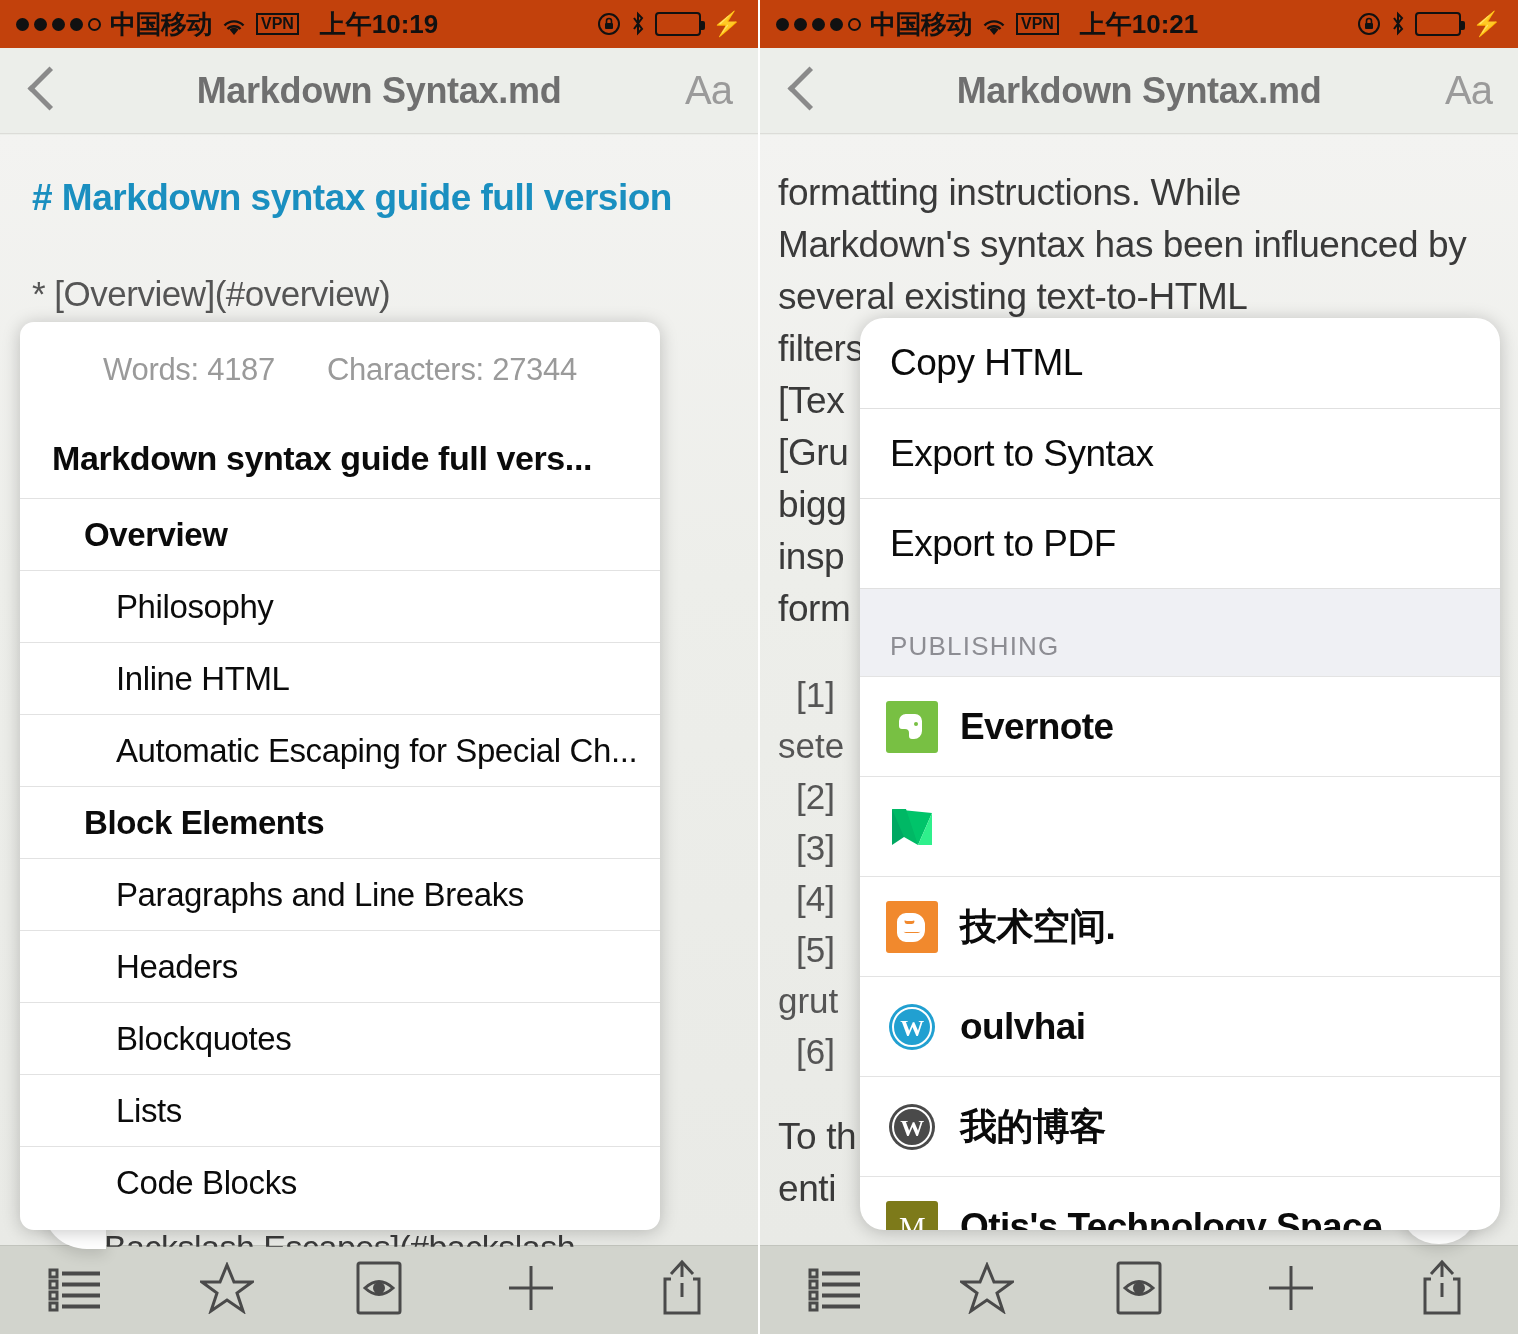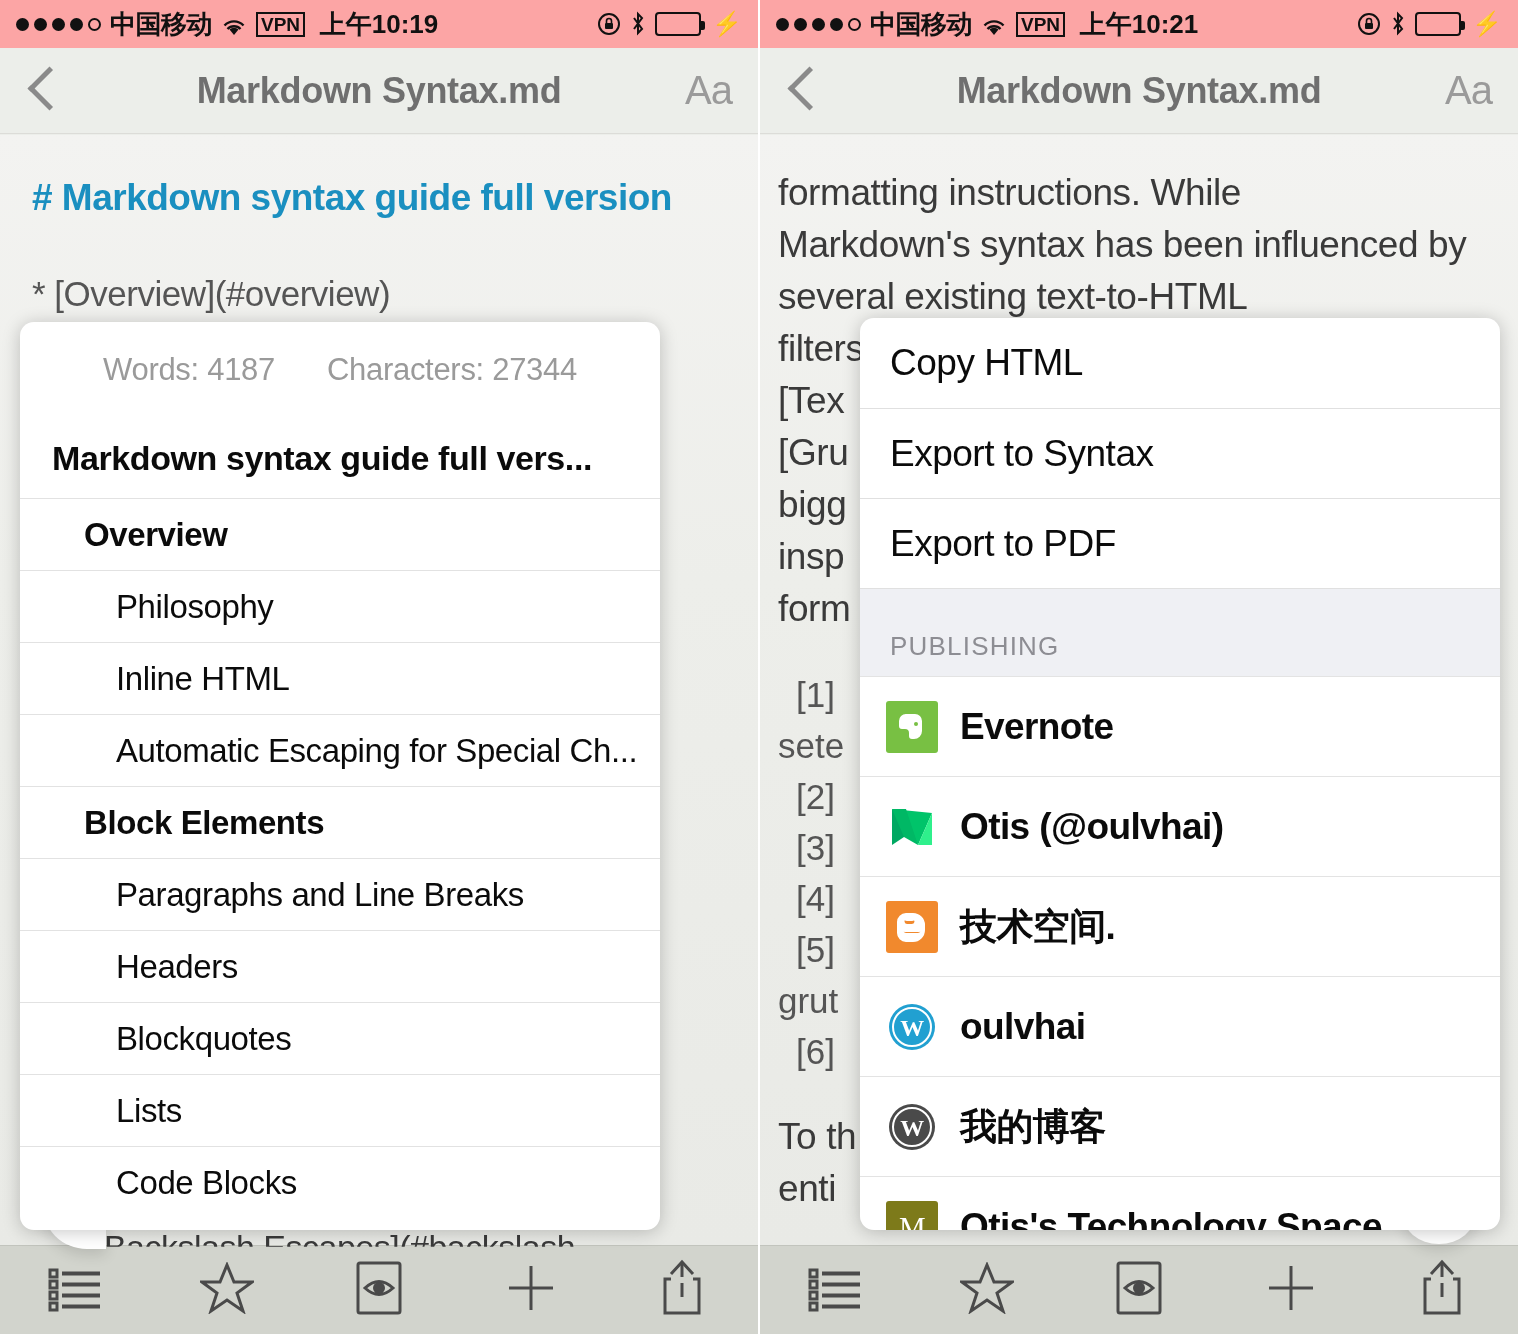--- a/index.html
+++ b/index.html
@@ -16,36 +16,36 @@
     width: 758px;
     height: 1334px;
     overflow: hidden;
     background: #eceeea;
   }
   .panel.left { border-right: 2px solid #ffffff; width: 760px; }
 
   
   .statusbar {
     height: 48px;
-    background: #fca5a5;
+    background: #c2410c;
     display: flex;
     align-items: center;
     padding: 0 16px;
     position: relative;
     font-size: 25px;
     color: #111;
   }
   .sb-left { display: flex; align-items: center; gap: 9px; }
   .dots { display: flex; align-items: center; gap: 5px; }
   .dot { width: 13px; height: 13px; border-radius: 50%; background: #111; }
   .dot.hollow { background: transparent; border: 2px solid #111; width: 13px; height: 13px; }
   .carrier { font-size: 26px; font-weight: 600; letter-spacing: -0.5px; }
   .wifi { width: 26px; height: 20px; position: relative; }
   .vpn {
-    border: 2px solid #111; font-size: 19px; font-weight: 700;
+    border: 2px solid #111; font-size: 16px; font-weight: 700;
     padding: 1px 3px; line-height: 1; letter-spacing: 0px;
   }
   .sb-time {
     position: absolute; left: 0; right: 0; text-align: center;
     font-size: 26px; font-weight: 600;
     pointer-events: none;
   }
   .sb-right {
     margin-left: auto; display: flex; align-items: center; gap: 9px;
   }
@@ -163,21 +163,21 @@
     border-radius: 0 0 0 70%;
     box-shadow: 0 6px 14px rgba(0,0,0,0.12);
   }
 
   
   .action-sheet {
     position: absolute;
     right: 18px; top: 318px;
     width: 640px; height: 912px;
     background: #ffffff;
-    border-radius: 14px;
+    border-radius: 24px;
     box-shadow: 0 2px 18px rgba(0,0,0,0.22);
     overflow: hidden;
     z-index: 20;
   }
   .as-item {
     height: 90px; display: flex; align-items: center;
     padding-left: 30px;
     font-size: 37px; color: #0b0b0b;
     letter-spacing: -0.5px;
     border-top: 1px solid #e0e0e0;
@@ -467,21 +467,20 @@
 
       <div class="pub-item">
         <span class="pub-icon">
           <svg width="48" height="44" viewBox="0 0 48 44">
               <polygon points="4,4 4,40 16,32 16,14" fill="#00a862"></polygon>
               <polygon points="4,4 16,14 30,40 44,8" fill="#00c46a"></polygon>
               <polygon points="30,40 44,8 44,40" fill="#2ff08c"></polygon>
               <polygon points="4,4 18,4 30,40 16,32" fill="#00b865"></polygon>
             </svg>
         </span>
-        <span>Otis (@oulvhai)</span>
       </div>
 
       <div class="pub-item">
         <span class="pub-icon ico-blogger">
           <svg width="34" height="34" viewBox="0 0 34 34">
               <path d="M12 5 h5 a3 3 0 0 1 0 6 h-5 a3 3 0 0 1 0 -6 z M10 16 h14 a3 3 0 0 1 0 6 h-14 a3 3 0 0 1 0 -6 z" fill="#ffffff"></path>
               <path d="M11 3 h7 a12 12 0 0 1 12 12 v5 a12 12 0 0 1 -12 12 h-7 a9 9 0 0 1 -9 -9 v-11 a9 9 0 0 1 9 -9 z M12 9 a2.5 2.5 0 0 0 0 5 h5 a2.5 2.5 0 0 0 0 -5 z M11 18 a2.5 2.5 0 0 0 0 5 h12 a2.5 2.5 0 0 0 0 -5 z" fill="#ffffff"></path>
             </svg>
         </span>
         <span>技术空间.</span>

